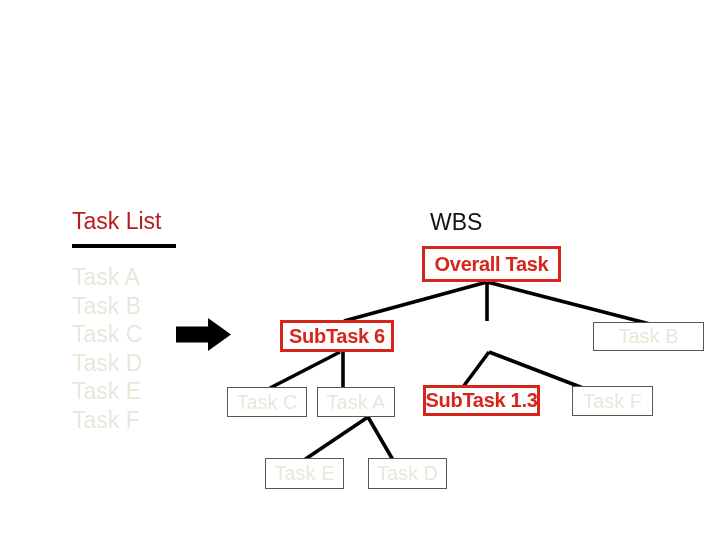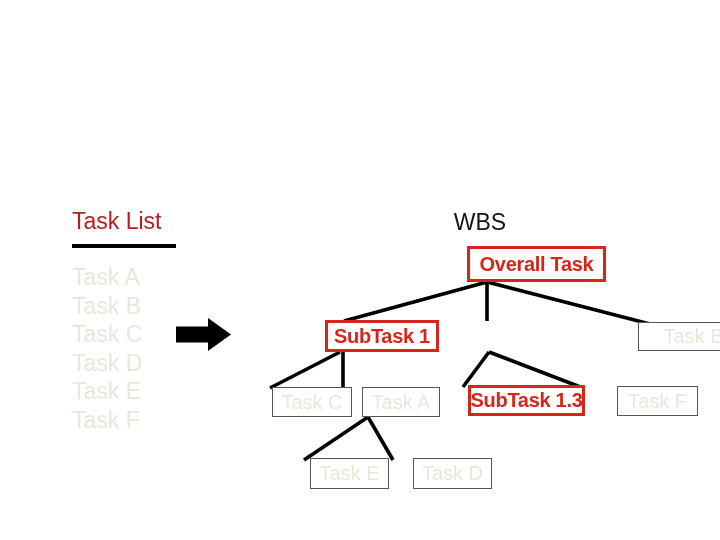--- a/index.html
+++ b/index.html
@@ -15,28 +15,28 @@
     position:absolute;left:72px;top:208px;font-size:23px;color:#b91c1c;
   }
   .tasklist-underline{
     position:absolute;left:72px;top:244px;width:104px;height:4px;background:#000000;
   }
   .tasklist{
     position:absolute;left:72px;top:263px;font-size:23px;line-height:28.6px;
     color:#e8e7da;white-space:nowrap;
   }
   .wbs-heading{
-    position:absolute;left:430px;top:209px;width:100px;text-align:center;
+    position:absolute;left:430px;top:209px;width:100px;
     font-size:23px;color:#141414;
   }
   .connectors{position:absolute;left:0;top:0;width:720px;height:540px;}
   .node{
     position:absolute;box-sizing:border-box;background:#ffffff;
     display:flex;align-items:center;justify-content:center;
-    white-space:nowrap;text-align:center;margin-left:45px;
+    white-space:nowrap;text-align:center;
   }
   .node.red{
     border:3px solid #d6251b;color:#d6251b;font-weight:bold;
     font-size:20px;letter-spacing:-0.3px;
   }
   .node.ghost{
     border:1px solid #565656;color:#e8e7da;font-weight:400;font-size:20px;
   }
   
   .n-overall  {left:422px;top:246px;width:139px;height:36px;}
@@ -78,21 +78,21 @@
       <line x1="489" y1="352" x2="463" y2="387"></line>
       <line x1="489" y1="352" x2="583" y2="388"></line>
       <line x1="368" y1="417" x2="304" y2="460"></line>
       <line x1="368" y1="417" x2="393" y2="460"></line>
     </g>
   </svg>
 
   <div class="wbs-heading">WBS</div>
 
   <div class="node red   n-overall">Overall Task</div>
-  <div class="node red   n-subtask1">SubTask 1</div>
+  <div class="node red   n-subtask1">SubTask 6</div>
   <div class="node ghost n-taskb">Task B</div>
   <div class="node ghost n-taskc">Task C</div>
   <div class="node ghost n-taska">Task A</div>
   <div class="node red   n-subtask21">SubTask 1.3</div>
   <div class="node ghost n-taskf">Task F</div>
   <div class="node ghost n-taske">Task E</div>
   <div class="node ghost n-taskd">Task D</div>
 
 </div>
 

